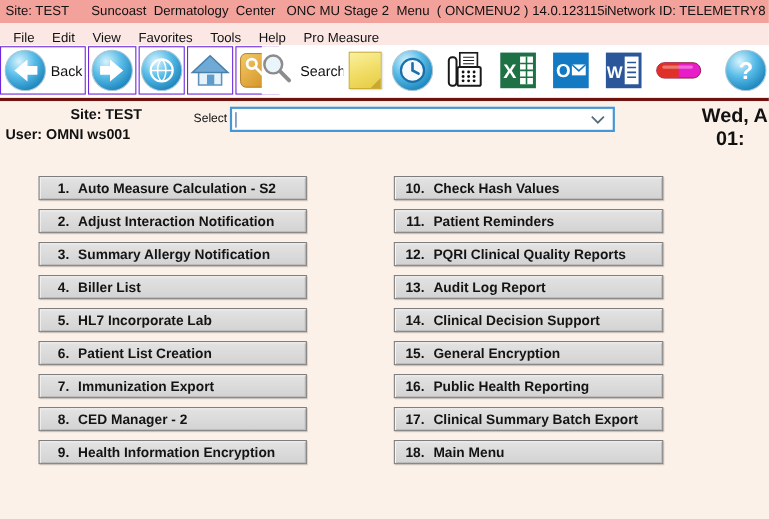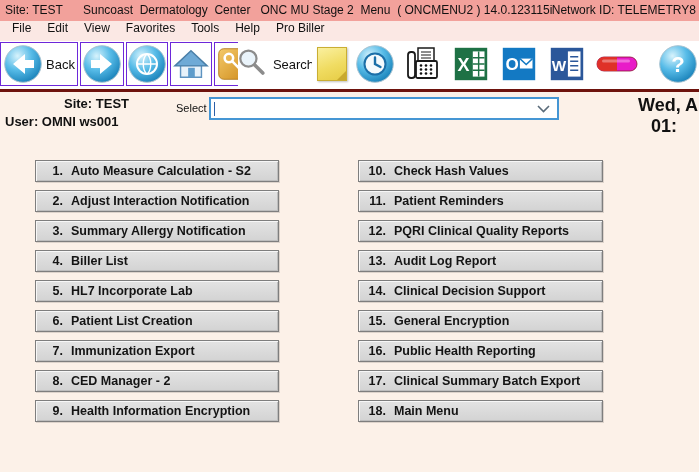--- a/index.html
+++ b/index.html
@@ -12,21 +12,21 @@
     position:absolute;left:0;top:0;width:699px;height:21px;
     background:#F2A19B;font-size:12px;color:#111;
   }
   .titlebar span{position:absolute;top:3px;white-space:pre;}
   .tb-site{left:5px;}
   .tb-title{left:83px;}
   .tb-network{right:3px;}
   
   .menubar{
     position:absolute;left:0;top:21px;width:699px;height:20px;
-    background:#FBE8E4;display:flex;align-items:flex-start;
+    background:#FBE8E4;display:flex;align-items:flex-end;
     font-size:12px;color:#111;padding-left:4px;box-sizing:border-box;
   }
   .menu-item{padding:0 8px;cursor:default;}
   
   .toolbar{
     position:absolute;left:0;top:41px;width:699px;height:48px;
     background:#FFFFFF;border-bottom:1px solid #E8DCD6;
   }
   .tile{
     position:absolute;top:1px;height:44px;background:#fff;
@@ -99,21 +99,21 @@
   <span class="tb-network">Network ID: TELEMETRY8</span>
 </div>
 
 <div class="menubar">
     <span class="menu-item">File</span>
     <span class="menu-item">Edit</span>
     <span class="menu-item">View</span>
     <span class="menu-item">Favorites</span>
     <span class="menu-item">Tools</span>
     <span class="menu-item">Help</span>
-    <span class="menu-item">Pro Biller</span>
+    <span class="menu-item">Pro Measure</span>
   </div>
 
 <div class="toolbar">
 
   <div class="tile" style="left:0;width:78px;">
     <span>
       <svg width="40" height="40" viewBox="0 0 40 40">
         <circle cx="20" cy="20" r="18.3" fill="url(#gloss)" stroke="#A9C4D2"></circle>
         <path d="M22 10 L10 20 L22 30 V24 H31 V16 H22 Z" fill="#fff"></path>
       </svg>

